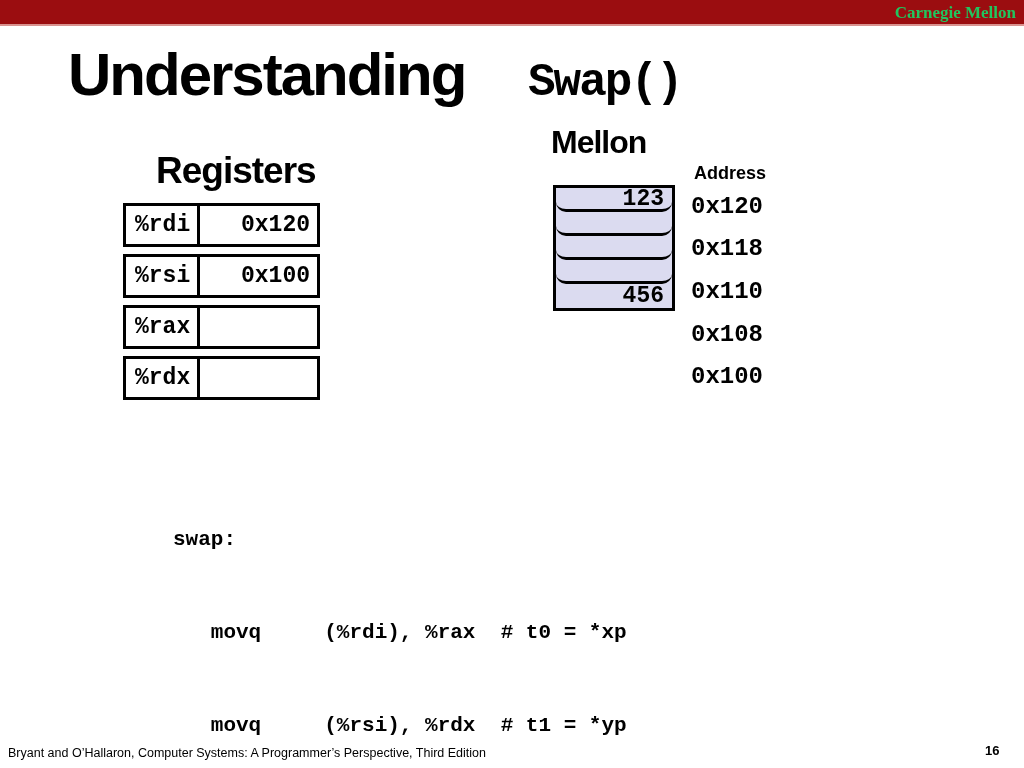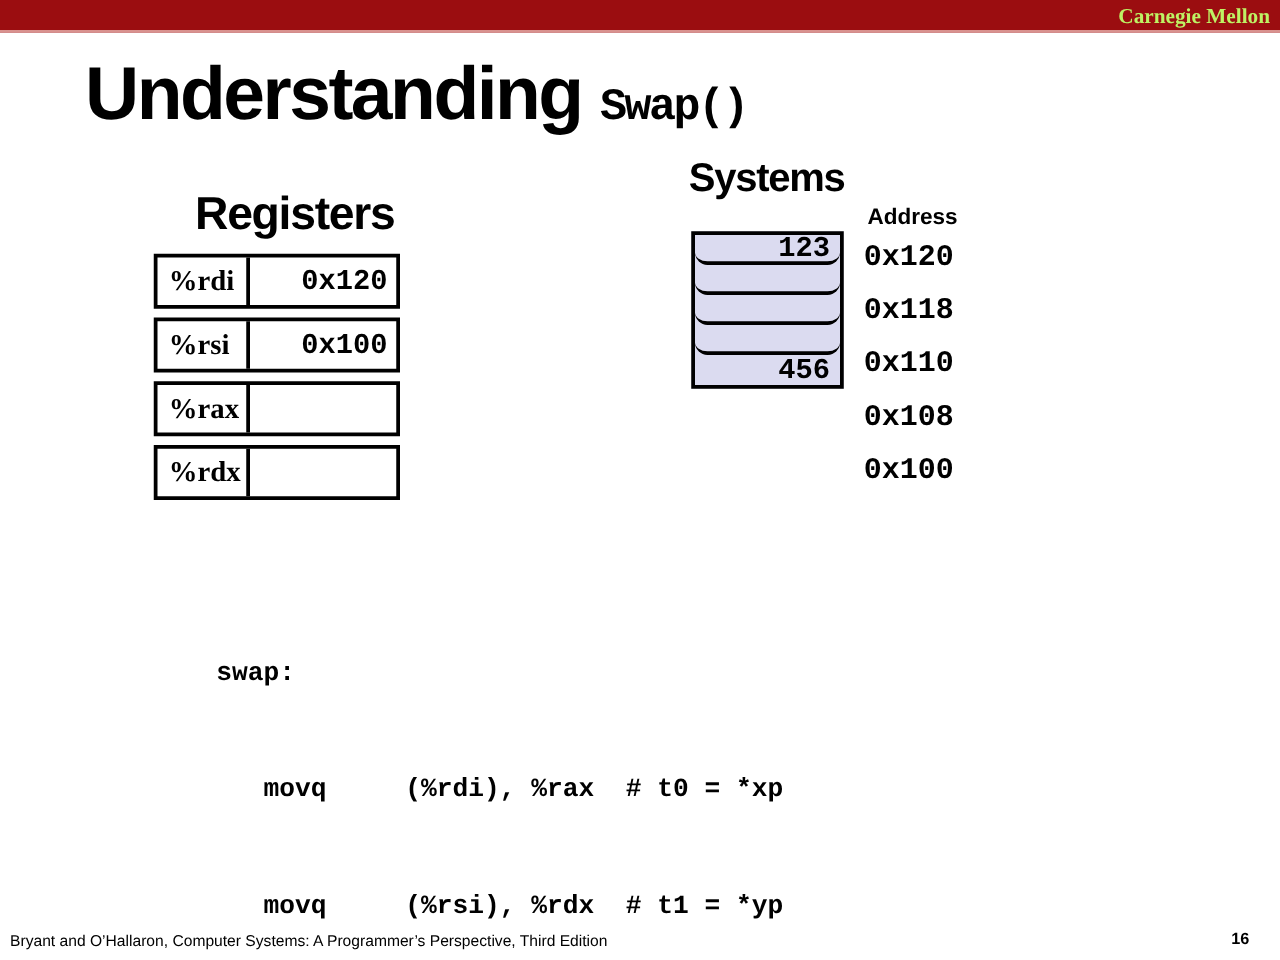--- a/index.html
+++ b/index.html
@@ -17,55 +17,55 @@
   .banner {
     position: absolute; left: 0; top: 0;
     width: 1024px; height: 26px;
     background: #9b0d10;
     border-bottom: 2px solid #d9928f;
     display: flex; align-items: center; justify-content: flex-end;
     padding-right: 8px;
   }
   .brand {
     font-family: "Liberation Serif", serif;
-    font-weight: bold; font-size: 17px; color: #bef264;
+    font-weight: bold; font-size: 17px; color: #22c55e;
     line-height: 1;
   }
 
   
   .title {
     position: absolute; left: 68px; top: 40px;
     white-space: nowrap;
   }
   .title-sans {
     font-family: "Liberation Sans", sans-serif;
     font-weight: bold; font-size: 60px; letter-spacing: -2px;
   }
   .title-mono {
     font-family: "Liberation Mono", "DejaVu Sans Mono", monospace;
-    font-weight: bold; font-size: 36px; letter-spacing: -2px;
+    font-weight: bold; font-size: 46px; letter-spacing: -2px; margin-left: 48px;
   }
 
   
   .registers-heading {
     position: absolute; left: 156px; top: 150px;
     font-size: 37px; font-weight: bold; letter-spacing: -1px;
   }
   .reg-row {
     position: absolute; left: 123px;
     width: 197px; height: 44px;
     border: 3px solid #000;
     display: flex; align-items: stretch;
     background: #fff;
   }
   .reg-name {
     width: 74px; border-right: 3px solid #000;
     display: flex; align-items: center;
     padding-left: 9px;
-    font-family: Liberation Serif, serif;
+    font-family: Liberation Mono, monospace;
     font-weight: bold; font-size: 23px;
   }
   .reg-value {
     flex: 1;
     display: flex; align-items: center; justify-content: flex-end;
     padding-right: 7px;
     font-family: "Liberation Mono", "DejaVu Sans Mono", monospace;
     font-weight: bold; font-size: 23px;
   }
 
@@ -149,21 +149,21 @@
   </div>
   <div class="reg-row" style="top:356px">
     <div class="reg-name">%rdx</div>
     <div class="reg-value"></div>
   </div>
   <div class="reg-row" style="top:305px">
     <div class="reg-name">%rax</div>
     <div class="reg-value"></div>
   </div>
 
-  <div class="memory-heading">Systems</div>
+  <div class="memory-heading">Mellon</div>
   <div class="address-label">Address</div>
 
   <div class="mem-table">
     <div class="mem-cell">123</div>
     <div class="mem-cell"></div>
     <div class="mem-cell"></div>
     <div class="mem-cell"></div>
     <div class="mem-cell">456</div>
   </div>
 

